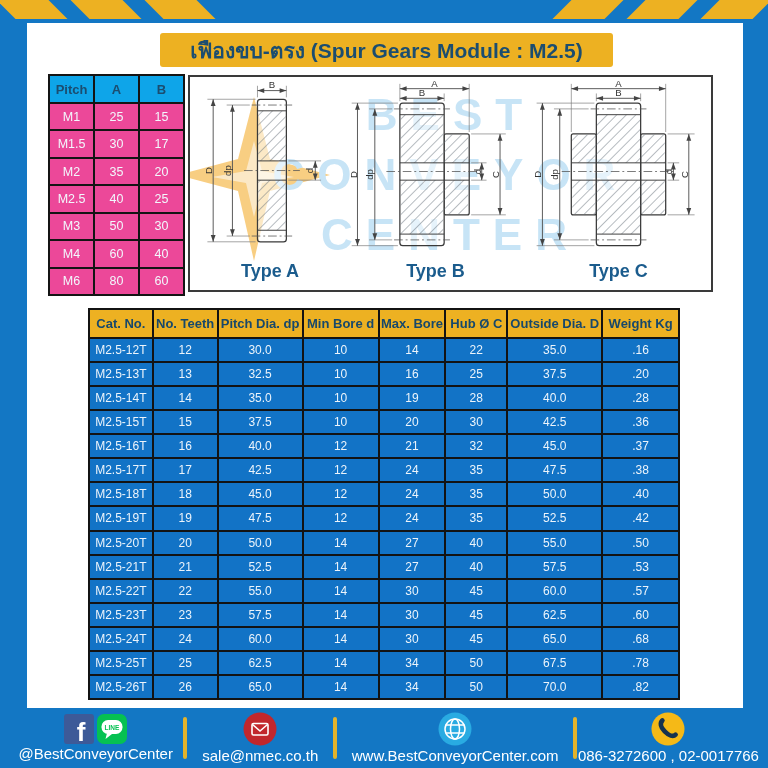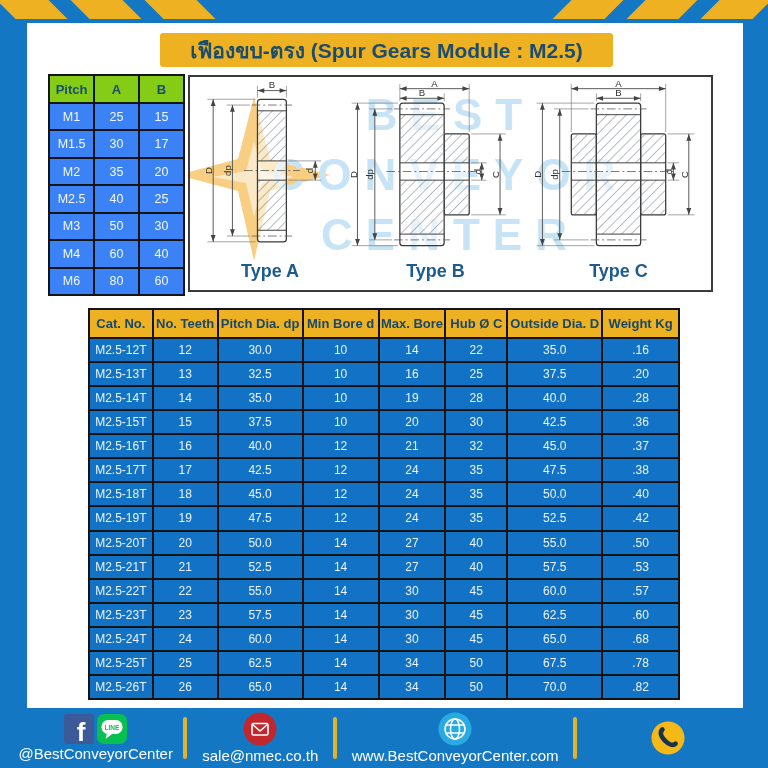--- a/index.html
+++ b/index.html
@@ -15,22 +15,22 @@
   .hz-right .bar { transform:skewX(-45deg); }
 
   
   .panel { position:absolute; left:27px; top:23px; width:716px; height:685px; background:#ffffff; border-radius:0; z-index:2; }
 
   .title-box { position:absolute; left:133px; top:10px; width:453px; height:34px; background:#edb122; border-radius:3px;
                display:flex; align-items:center; justify-content:center; color:#1b4d70; font-weight:800; font-size:21px; }
 
   
   .pitch-table { position:absolute; left:21px; top:51px; width:137px; height:222px; border-collapse:collapse; table-layout:fixed; }
-  .pitch-table th { background:#84cc16; color:#1b4d70; font-size:13px; font-weight:800; height:26px; }
-  .pitch-table td { background:#3b82f6; color:#f2f8fd; font-size:12.5px; }
+  .pitch-table th { background:#0ea5e9; color:#1b4d70; font-size:13px; font-weight:800; height:26px; }
+  .pitch-table td { background:#ec4899; color:#f2f8fd; font-size:12.5px; }
   .pitch-table th, .pitch-table td { border:2px solid #141414; text-align:center; padding:0; }
 
   
   .draw-panel { position:absolute; left:161px; top:52px; width:525px; height:217px; background:#fff;
                 border:2px solid #3a3a3a; box-sizing:border-box; overflow:hidden; }
   .wm-text { position:absolute; left:0; top:8px; width:100%; text-align:center; z-index:0;
              color:#c7e4f6; font-weight:800; font-size:44px; letter-spacing:13px; line-height:60px; white-space:nowrap; }
   .wm-logo { position:absolute; left:-8px; top:6px; z-index:0; opacity:.8; }
   .draw-row { position:relative; z-index:1; display:flex; justify-content:space-between; padding:3px 6px 0 6px; }
   .draw-block { display:flex; flex-direction:column; align-items:center; }
@@ -496,15 +496,16 @@
         <line x1="7.5" y1="21" x2="26.5" y2="21" stroke="#ffffff" stroke-width="1.5"></line>
       </svg>
       <div class="flabel">www.BestConveyorCenter.com</div>
     </div>
     <div class="fdiv"></div>
     <div class="fgroup g4">
       <svg width="34" height="34" viewBox="0 0 36 36">
         <circle cx="18" cy="18" r="17.5" fill="#f5b917"></circle>
         <path d="M12 9 C9.5 11.5 10 16 14.5 20.5 C19 25 23.5 26.5 26 24" stroke="#16324f" stroke-width="5" fill="none" stroke-linecap="round"></path>
       </svg>
+      <div class="flabel">086-3272600 , 02-0017766</div>
     </div>
   </div>
 </div>
 
 </body></html>

